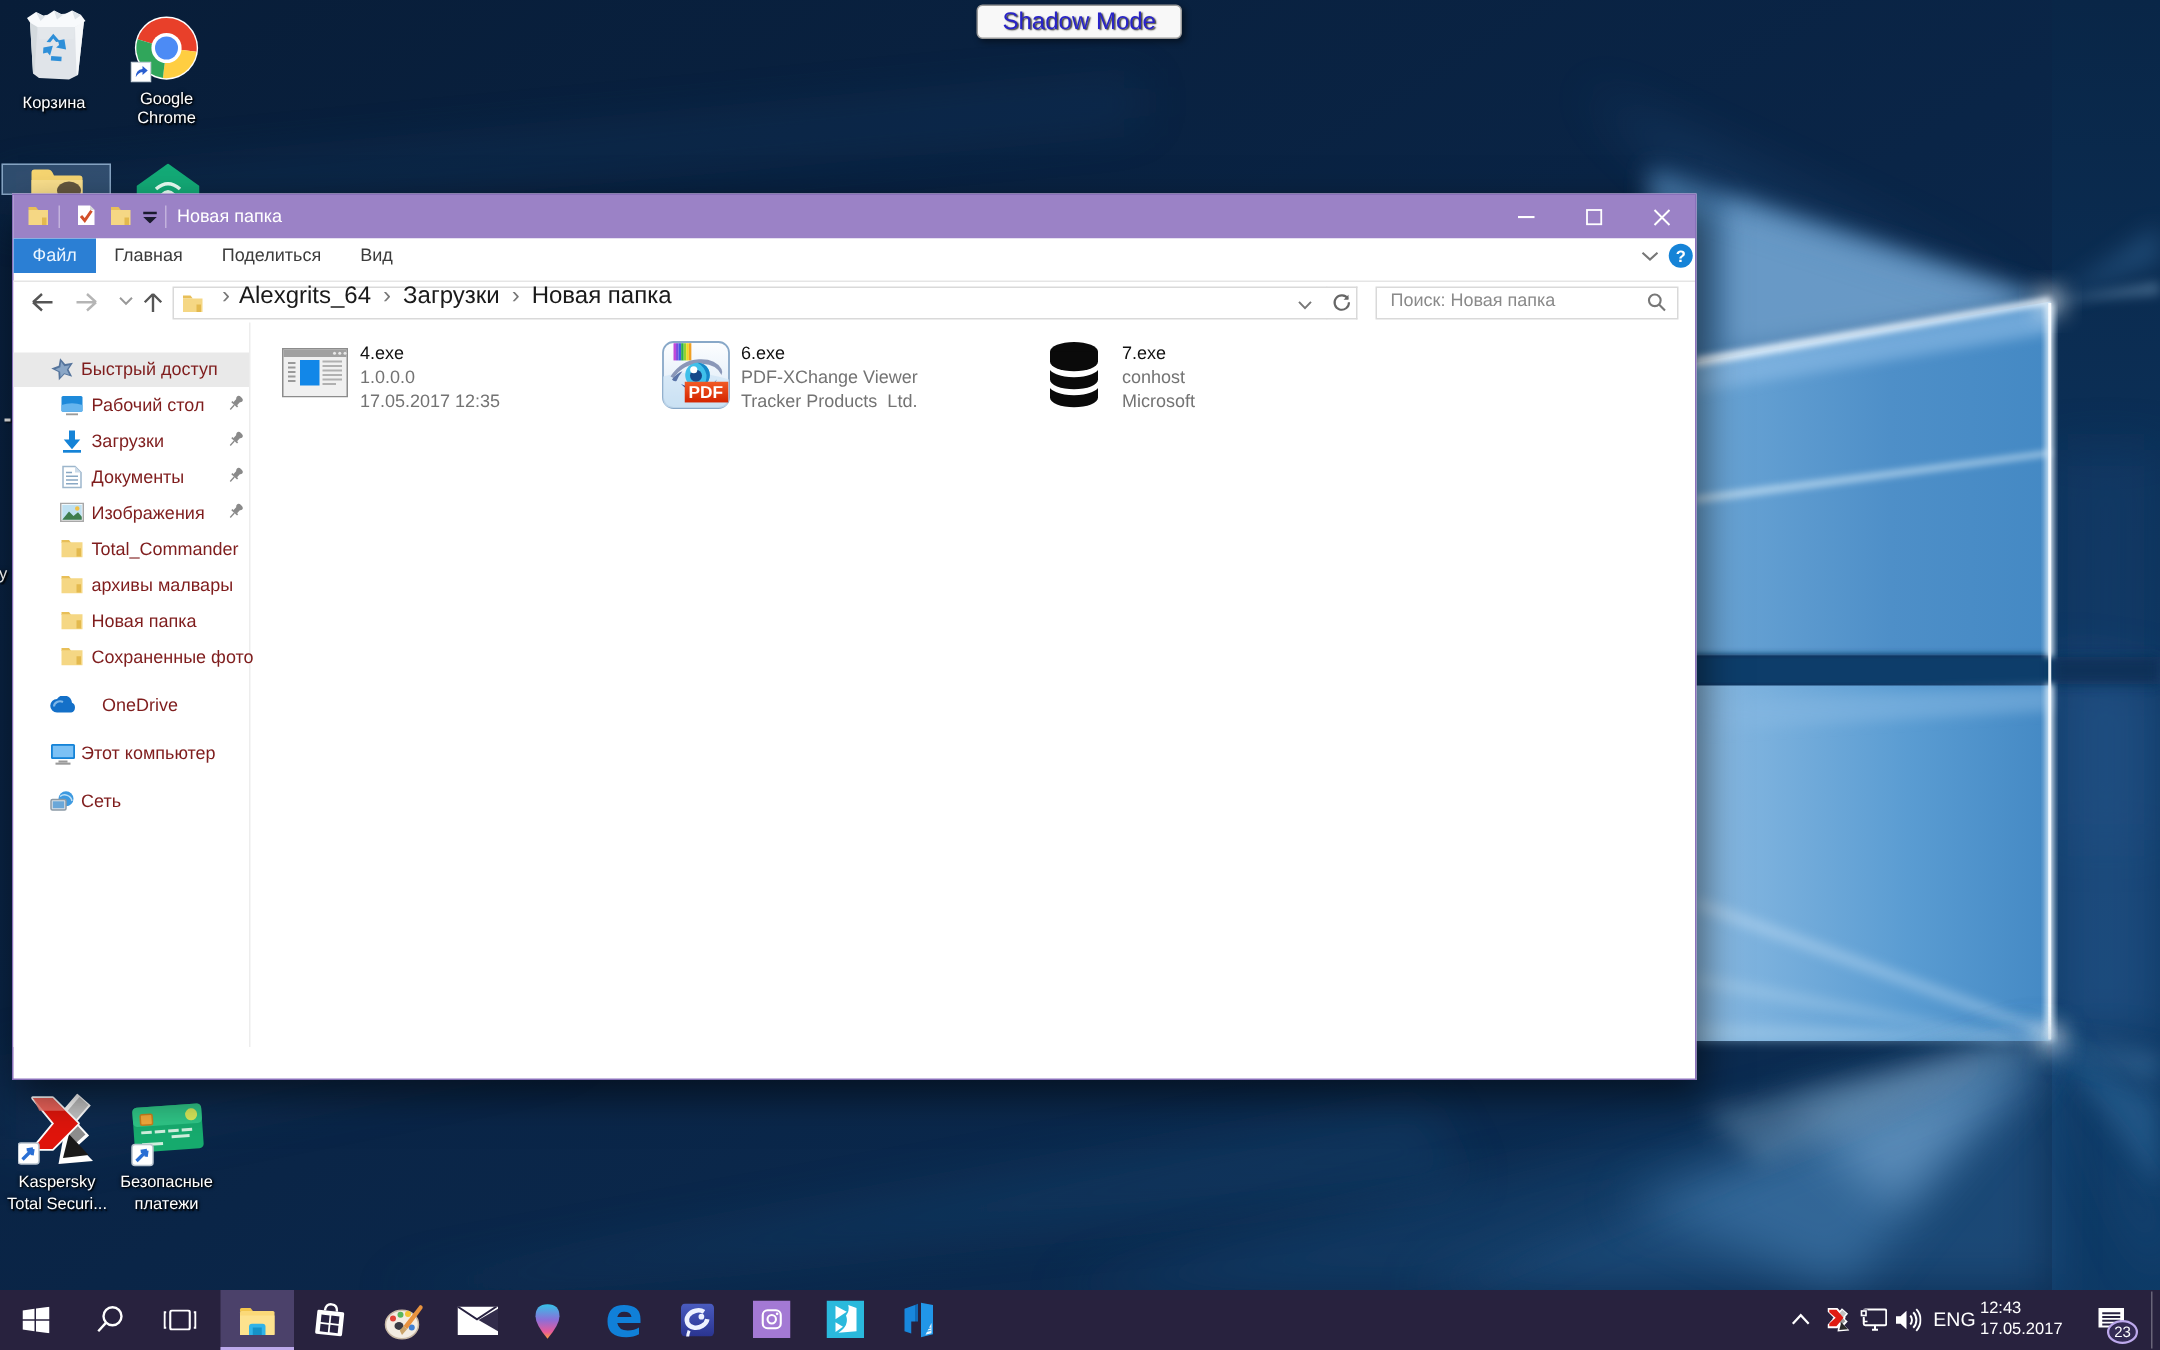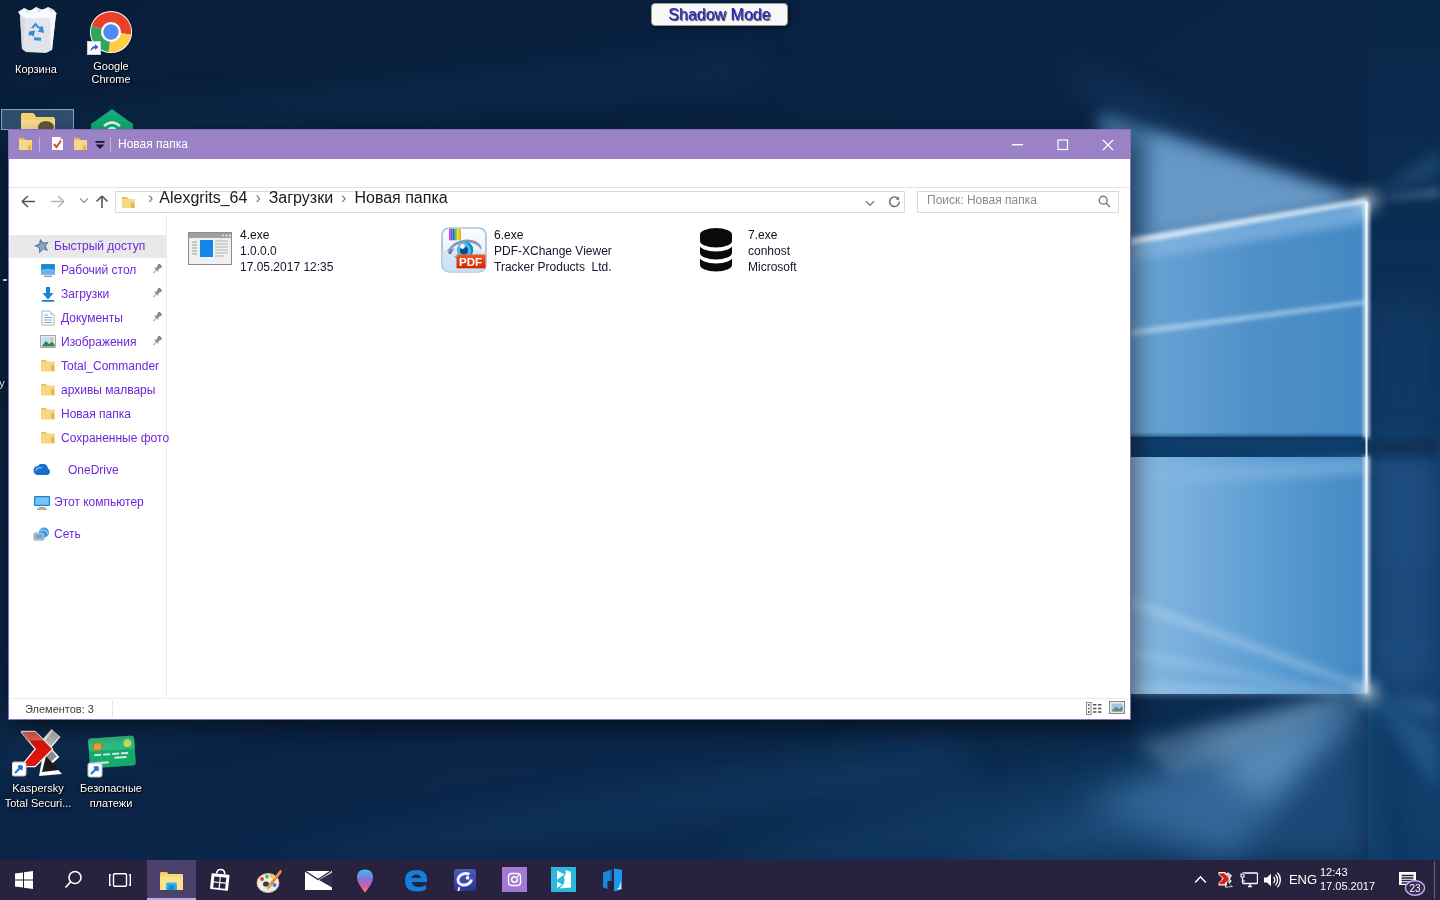--- a/index.html
+++ b/index.html
@@ -16,24 +16,24 @@
 #titlebar .tsep{position:absolute;top:7px;width:1px;height:15px;background:#c3b2dd}
 #title{position:absolute;left:109px;top:7px;font-size:12px;color:#fff}
 .capbtn{position:absolute;top:0;height:29px;width:46px}
 #tabs{position:absolute;left:0;top:29px;width:100%;height:23px;background:#fff}
 #tabfile{position:absolute;left:0;top:0;width:55px;height:23px;background:#2b7fd4;color:#eaf5ff;text-align:center;font-size:12px;line-height:22px}
 .tab{position:absolute;top:0;height:23px;color:#3b3b3b;font-size:12px;line-height:22px;text-align:center}
 #addr{position:absolute;left:0;top:57px;width:100%;height:28px;background:#fff;border-top:1px solid #e5e5e5}
 .box{position:absolute;border:1px solid #d9d9d9;background:#fff}
 #content{position:absolute;left:0;top:85px;width:100%;height:483px;background:#fff}
 #sidebar{position:absolute;left:0;top:0;width:158px;height:483px;border-right:1px solid #ededed}
-.srow{position:absolute;height:22px;font-size:12px;color:#6d28d9;line-height:22px;white-space:nowrap}
+.srow{position:absolute;height:22px;font-size:12px;color:#7f1d1d;line-height:22px;white-space:nowrap}
 #statusbar{position:absolute;left:0;top:568px;width:100%;height:21px;border-top:1px solid #ebebeb;font-size:11px;color:#404040}
 .tname{position:absolute;font-size:12px;color:#111;line-height:14px}
-.tgray{position:absolute;font-size:12px;color:#0f172a;line-height:14px}
+.tgray{position:absolute;font-size:12px;color:#737373;line-height:14px}
 
 #taskbar{position:absolute;left:0;top:860px;width:1440px;height:40px;background:#28223e}
 </style></head>
 <body>
 <svg id="wall" viewBox="0 0 1440 900">
 <defs>
 <linearGradient id="bgg" x1="0" y1="0" x2="1" y2="1">
  <stop offset="0" stop-color="#081d38"></stop>
         <stop offset=".5" stop-color="#0a2547"></stop>
         <stop offset="1" stop-color="#0c2f56"></stop>
@@ -219,20 +219,33 @@
     <div class="capbtn" style="left:986px"><svg width="46" height="29">
           <rect x="17" y="14" width="11" height="1.4" fill="#fff"></rect>
         </svg></div>
     <div class="capbtn" style="left:1031px"><svg width="46" height="29">
           <rect x="18" y="10" width="9.5" height="9.5" fill="none" stroke="#fff" stroke-width="1.2"></rect>
         </svg></div>
     <div class="capbtn" style="left:1076px"><svg width="46" height="29">
           <path d="M18,10 l10,10 M28,10 l-10,10" stroke="#fff" stroke-width="1.3"></path>
         </svg></div>
   </div>
+  <div id="tabs">
+    <div id="tabfile">Файл</div>
+    <div class="tab" style="left:60px;width:60px">Главная</div>
+    <div class="tab" style="left:130px;width:84px">Поделиться</div>
+    <div class="tab" style="left:222px;width:40px">Вид</div>
+    <svg class="abs" style="left:1085px;top:8px" width="12" height="8" viewBox="0 0 12 8">
+        <path d="M1,1.5 L6,6 L11,1.5" stroke="#777" stroke-width="1.4" fill="none"></path>
+      </svg>
+    <svg class="abs" style="left:1103px;top:3px" width="17" height="17" viewBox="0 0 17 17">
+        <circle cx="8.5" cy="8.5" r="8" fill="#1583d7"></circle>
+        <text x="8.5" y="12.5" font-size="11" font-weight="bold" fill="#fff" text-anchor="middle" font-family="Liberation Sans">?</text>
+      </svg>
+  </div>
   <div id="addr">
     <svg class="abs" style="left:10px;top:5px" width="18" height="17" viewBox="0 0 18 17">
         <path d="M16,8.5 L3,8.5 M3,8.5 l6,-5.5 M3,8.5 l6,5.5" stroke="#555" stroke-width="1.6" fill="none"></path>
       </svg>
     <svg class="abs" style="left:40px;top:5px" width="18" height="17" viewBox="0 0 18 17">
         <path d="M2,8.5 L15,8.5 M15,8.5 l-6,-5.5 M15,8.5 l-6,5.5" stroke="#b5b5b5" stroke-width="1.6" fill="none"></path>
       </svg>
     <svg class="abs" style="left:70px;top:9px" width="10" height="7" viewBox="0 0 10 7">
         <path d="M1,1.5 L5,5.5 L9,1.5" stroke="#999" stroke-width="1.3" fill="none"></path>
       </svg>
@@ -439,38 +452,20 @@
         <path d="M2,17.5 A16,6.5 0 0 0 34,17.5 L34,26 A16,6.5 0 0 1 2,26 Z" fill="#0a0a0a"></path>
         <path d="M2,29.5 A16,6.5 0 0 0 34,29.5 L34,38 A16,6.5 0 0 1 2,38 Z" fill="#0a0a0a"></path>
         <path d="M2,17 A16,6.5 0 0 0 34,17" fill="none" stroke="#fff" stroke-width="2"></path>
         <path d="M2,29 A16,6.5 0 0 0 34,29" fill="none" stroke="#fff" stroke-width="2"></path>
       </svg>
       <div class="tname" style="left:739px;top:13px">7.exe</div>
       <div class="tgray" style="left:739px;top:29px">conhost</div>
       <div class="tgray" style="left:739px;top:45px">Microsoft</div>
     </div>
   </div>
-  <div id="statusbar">
-      <span style="position:absolute;left:16px;top:4px">Элементов: 3</span>
-      <span style="position:absolute;left:103px;top:2px;width:1px;height:16px;background:#e6e6e6"></span>
-    <svg class="abs" style="left:1077px;top:3px" width="17" height="13" viewBox="0 0 17 13">
-      <rect x=".5" y=".5" width="4.6" height="12" fill="none" stroke="#8a8a8a" stroke-width="1"></rect>
-      <circle cx="2.8" cy="3" r=".9" fill="#555"></circle>
-        <circle cx="2.8" cy="6.5" r=".9" fill="#2e8b8b"></circle>
-        <circle cx="2.8" cy="10" r=".9" fill="#8b2e2e"></circle>
-      <g stroke="#555" stroke-width="1.4">
-          <path d="M7,2.8 l3.4,0 M12,2.8 l3.4,0 M7,6.5 l3.4,0 M12,6.5 l3.4,0 M7,10 l3.4,0 M12,10 l3.4,0"></path>
-        </g>
-    </svg>
-    <svg class="abs" style="left:1100px;top:2px" width="16" height="13" viewBox="0 0 16 13">
-      <rect x=".6" y=".6" width="14.8" height="11.8" fill="none" stroke="#8a8a8a" stroke-width="1.2"></rect>
-      <rect x="2.4" y="2.4" width="11.2" height="8.2" fill="#a8c4e0"></rect>
-      <path d="M2.4,10.6 L7,5.5 L10,8 L13.6,5 L13.6,10.6 Z" fill="#5f8f6f"></path>
-    </svg>
-  </div>
 </div>
 <div id="taskbar"></div>
 <div id="tbicons">
 
   <svg class="abs" style="left:15px;top:871px" width="18" height="18" viewBox="0 0 18 18">
     <path d="M0,2.6 L8,1.5 L8,8.5 L0,8.5 Z" fill="#fff"></path>
       <path d="M9,1.35 L18,0.1 L18,8.5 L9,8.5 Z" fill="#fff"></path>
     <path d="M0,9.5 L8,9.5 L8,16.5 L0,15.4 Z" fill="#fff"></path>
       <path d="M9,9.5 L18,9.5 L18,17.9 L9,16.65 Z" fill="#fff"></path>
   </svg>

